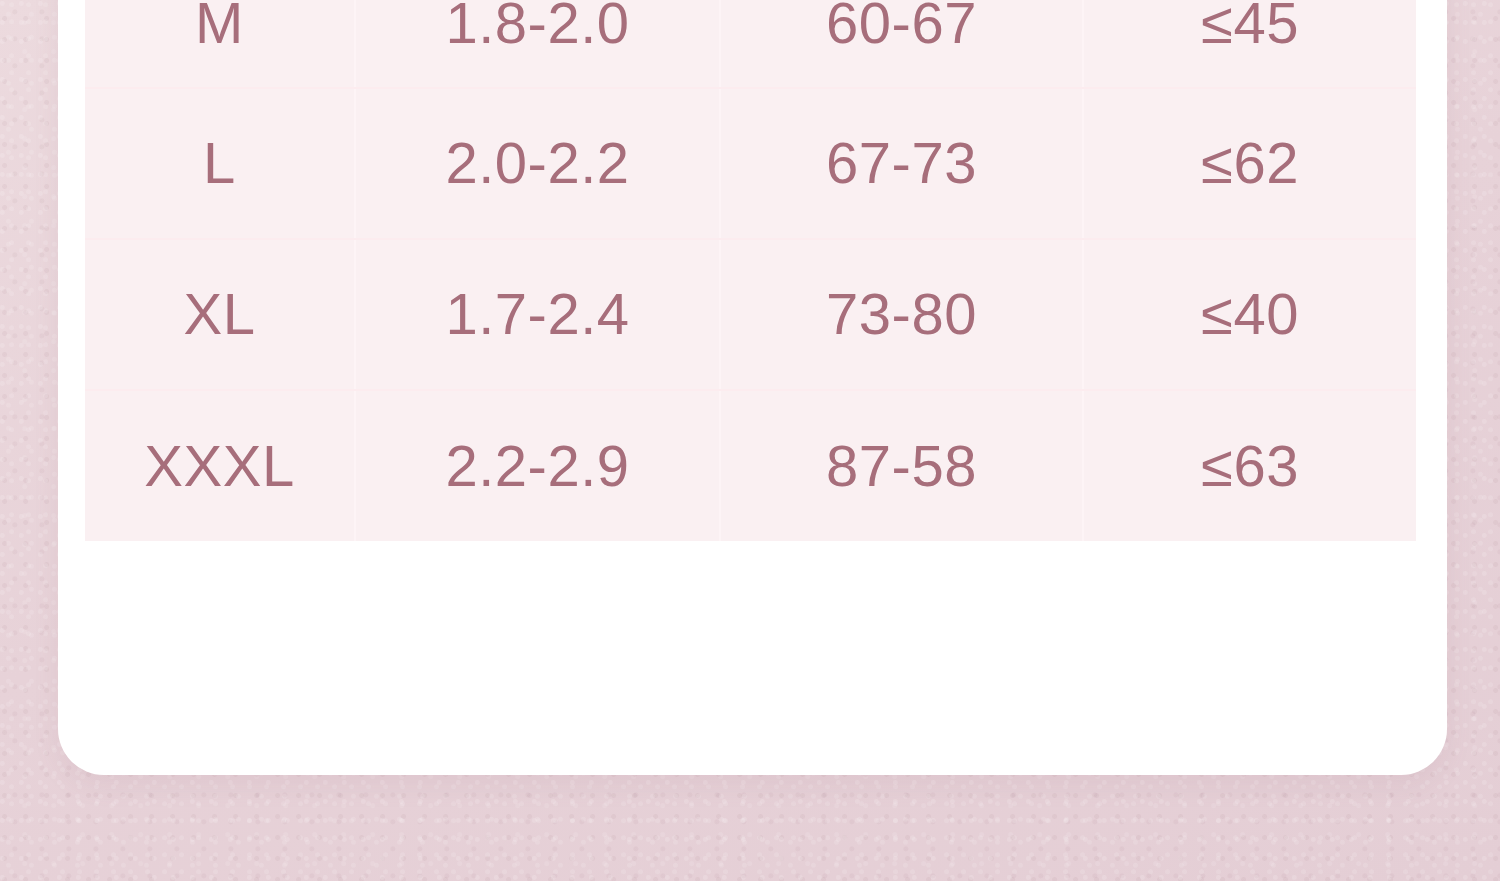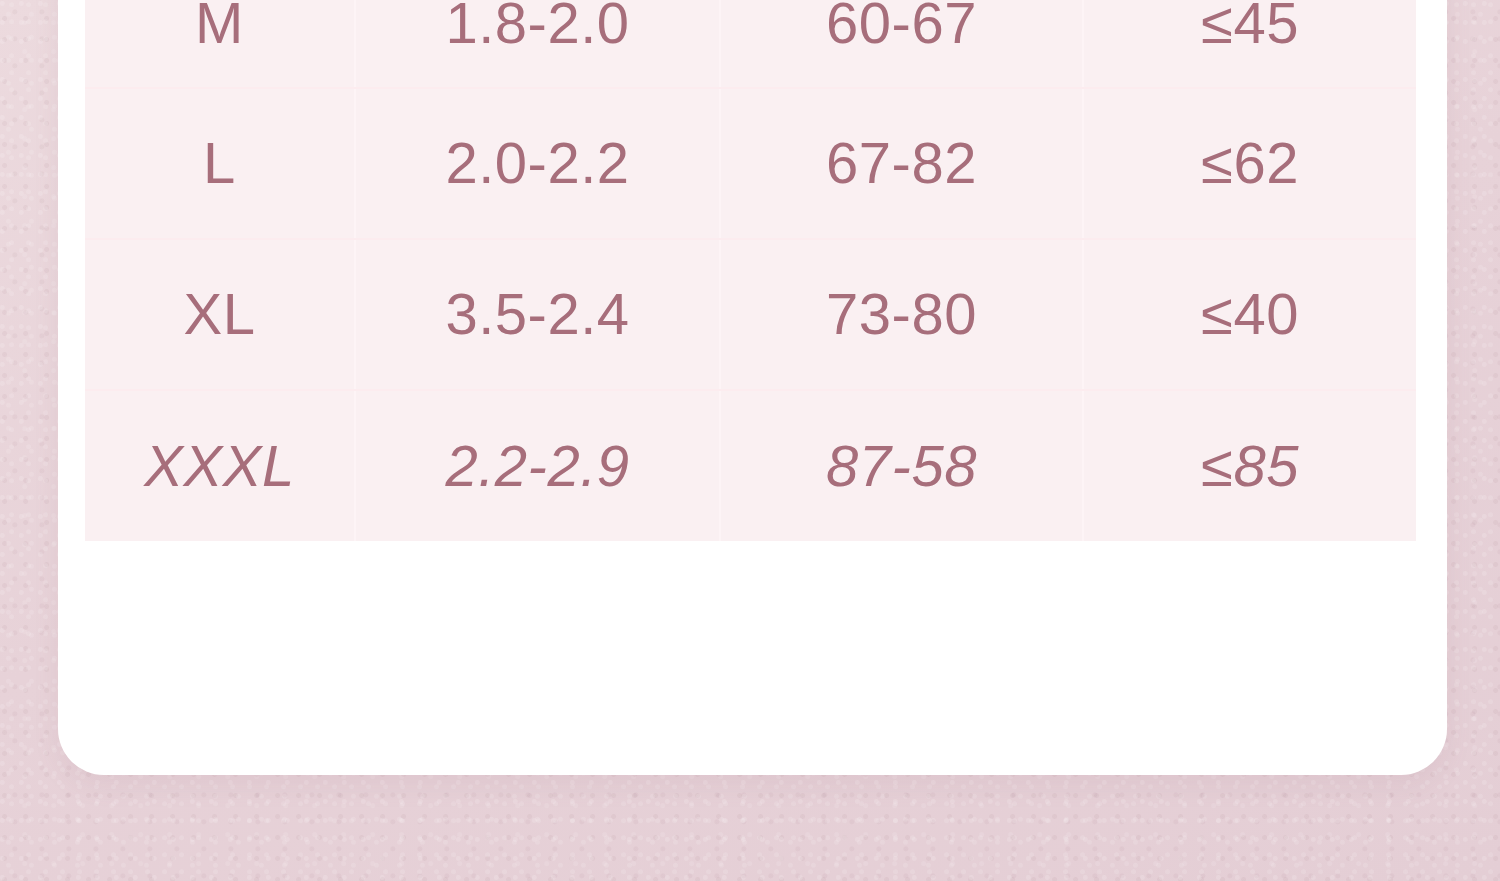--- a/index.html
+++ b/index.html
@@ -70,21 +70,20 @@
     border-bottom: 2px solid #fcecef;
     padding: 0;
     line-height: 1.05;
     white-space: nowrap;
   }
   #size-table td:last-child {
     border-right: none;
   }
   #size-table tr:last-child td {
     border-bottom: none;
-    font-style: italic;
   }
 
   
   col.c-size  { width: 270px; }
   col.c-wt    { width: 365px; }
   col.c-bust  { width: 363px; }
   col.c-waist { width: 333px; }
 
   .limit-cell { letter-spacing: 2px; }
 </style>
@@ -107,35 +106,35 @@
       <tr class="partial-row">
         <td>M</td>
         <td>1.8-2.0</td>
         <td>60-67</td>
         <td class="limit-cell">≤45</td>
       </tr>
 
       <tr>
         <td>L</td>
         <td>2.0-2.2</td>
-        <td>67-82</td>
+        <td>67-73</td>
         <td class="limit-cell">≤62</td>
       </tr>
 
       <tr>
         <td>XL</td>
-        <td>3.5-2.4</td>
+        <td>1.7-2.4</td>
         <td>73-80</td>
         <td class="limit-cell">≤40</td>
       </tr>
 
 
       <tr>
         <td>XXXL</td>
         <td>2.2-2.9</td>
         <td>87-58</td>
-        <td class="limit-cell">≤85</td>
+        <td class="limit-cell">≤63</td>
       </tr>
 
     </tbody>
   </table>
 
 </div>
 
 </body></html>

